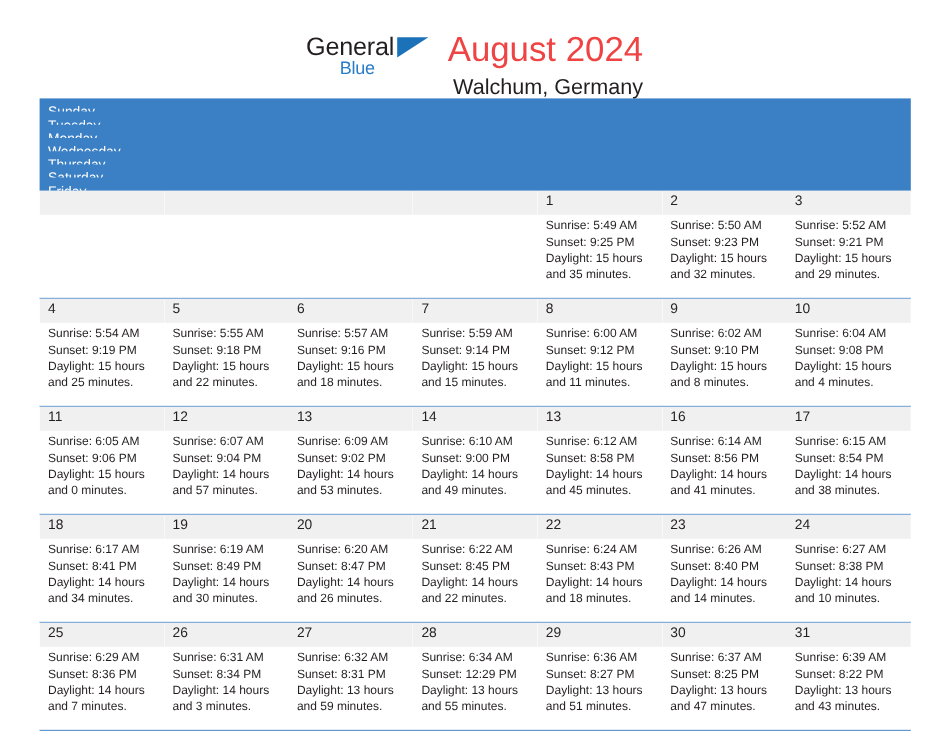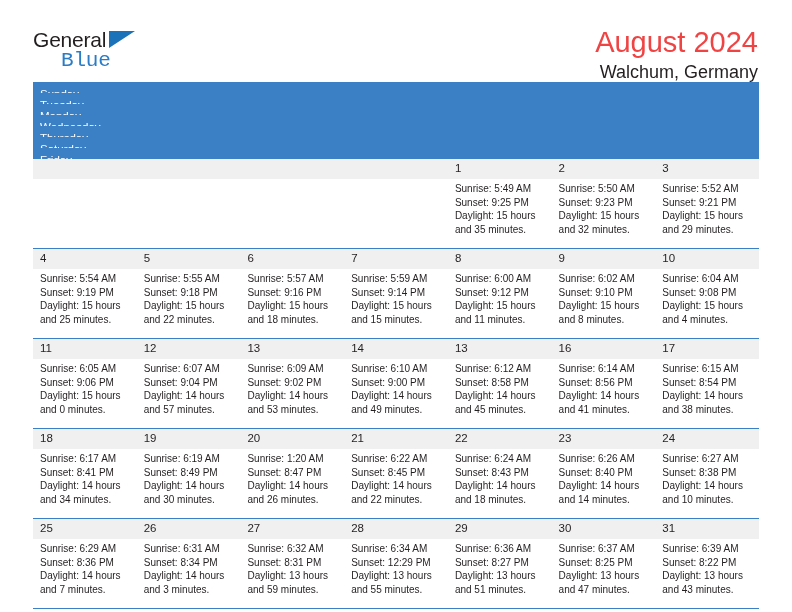--- a/index.html
+++ b/index.html
@@ -20,21 +20,21 @@
     width: 792px;
     height: 612px;
     box-sizing: border-box;
     padding: 0 33px;
   }
 
   
   .masthead {
     display: flex;
     align-items: flex-start;
-    justify-content: space-between;
+    justify-content: center;
     padding-top: 26px;
     height: 74px;
     box-sizing: border-box;
   }
   .brand {
     position: relative;
     width: 118px;
     height: 48px;
     flex: 0 0 auto;
   }
@@ -44,24 +44,24 @@
     top: 2px;
     font-size: 21px;
     letter-spacing: -0.2px;
     color: #231f20;
     font-family: "Liberation Sans", sans-serif;
   }
   .brand-blue {
     position: absolute;
     left: 28px;
     top: 23px;
-    font-size: 21px;
+    font-size: 15px;
     letter-spacing: -0.2px;
     color: #2a7cc7;
-    font-family: Liberation Mono, monospace;
+    font-family: Liberation Sans, sans-serif;
   }
   .brand-flag {
     position: absolute;
     left: 76px;
     top: 5px;
     width: 0;
     height: 0;
     border-left: 26px solid #1c72b8;
     border-bottom: 17px solid transparent;
   }
@@ -355,21 +355,21 @@
             <div class="day-info">
               <div>Sunrise: 6:19 AM</div>
               <div>Sunset: 8:49 PM</div>
               <div>Daylight: 14 hours</div>
               <div>and 30 minutes.</div>
             </div>
           </div>
           <div class="day-cell">
             <span class="day-number">20</span>
             <div class="day-info">
-              <div>Sunrise: 1:20 AM</div>
+              <div>Sunrise: 6:20 AM</div>
               <div>Sunset: 8:47 PM</div>
               <div>Daylight: 14 hours</div>
               <div>and 26 minutes.</div>
             </div>
           </div>
           <div class="day-cell">
             <span class="day-number">21</span>
             <div class="day-info">
               <div>Sunrise: 6:22 AM</div>
               <div>Sunset: 8:45 PM</div>

